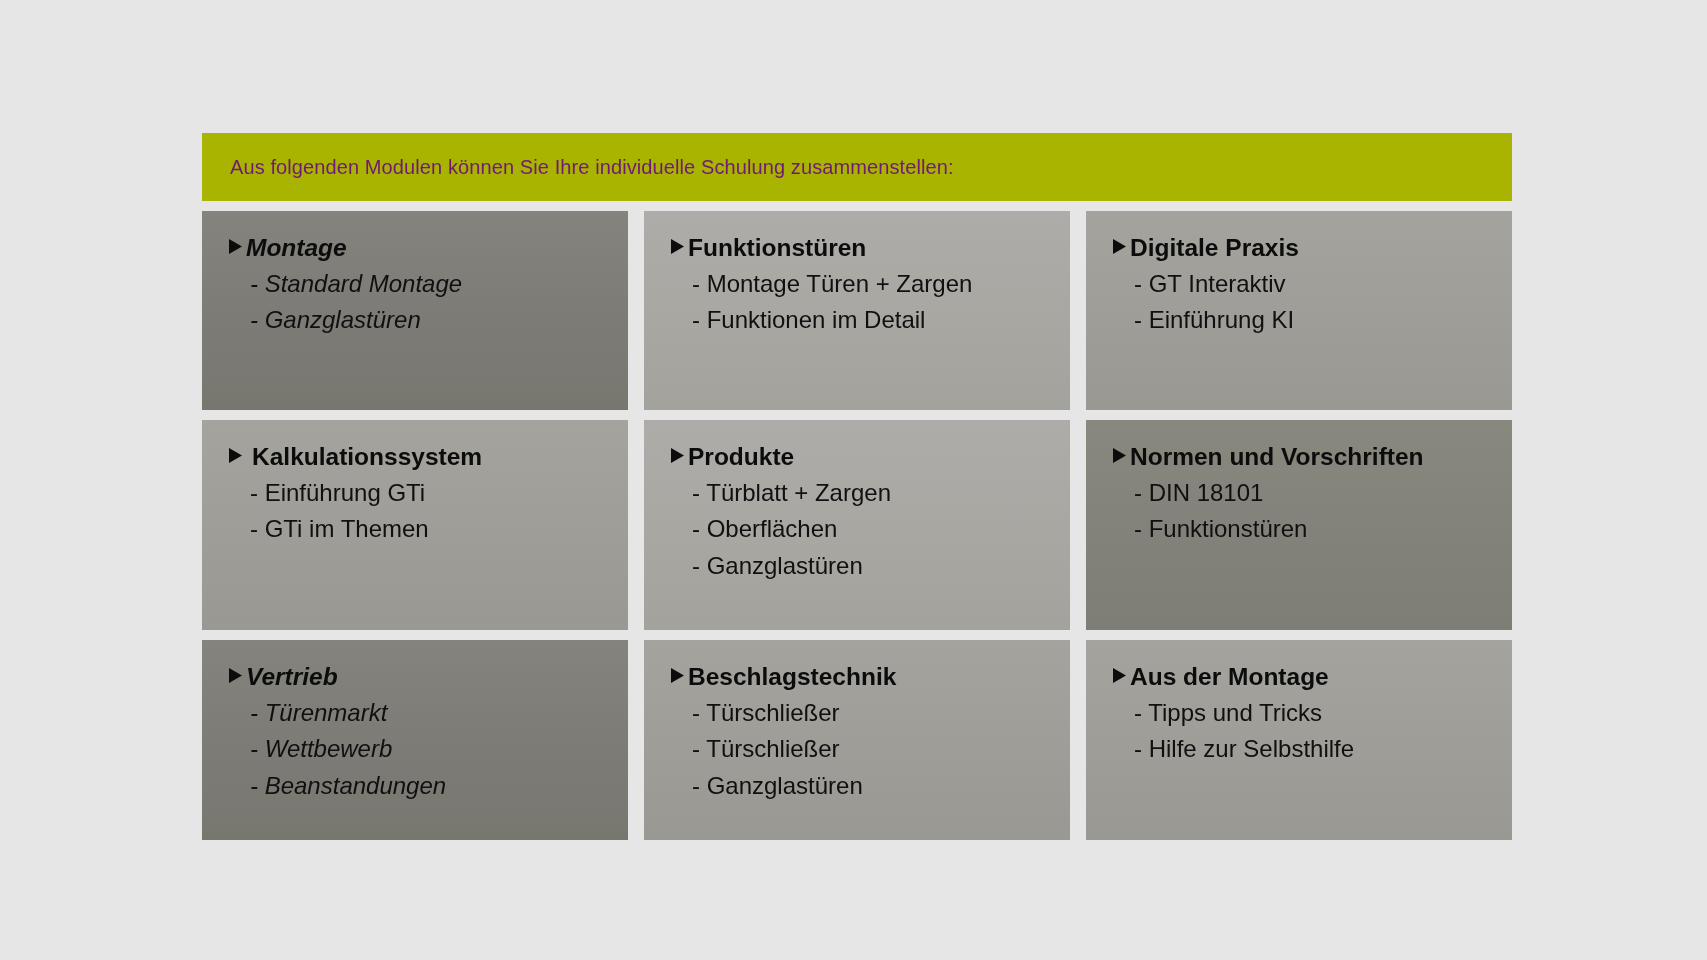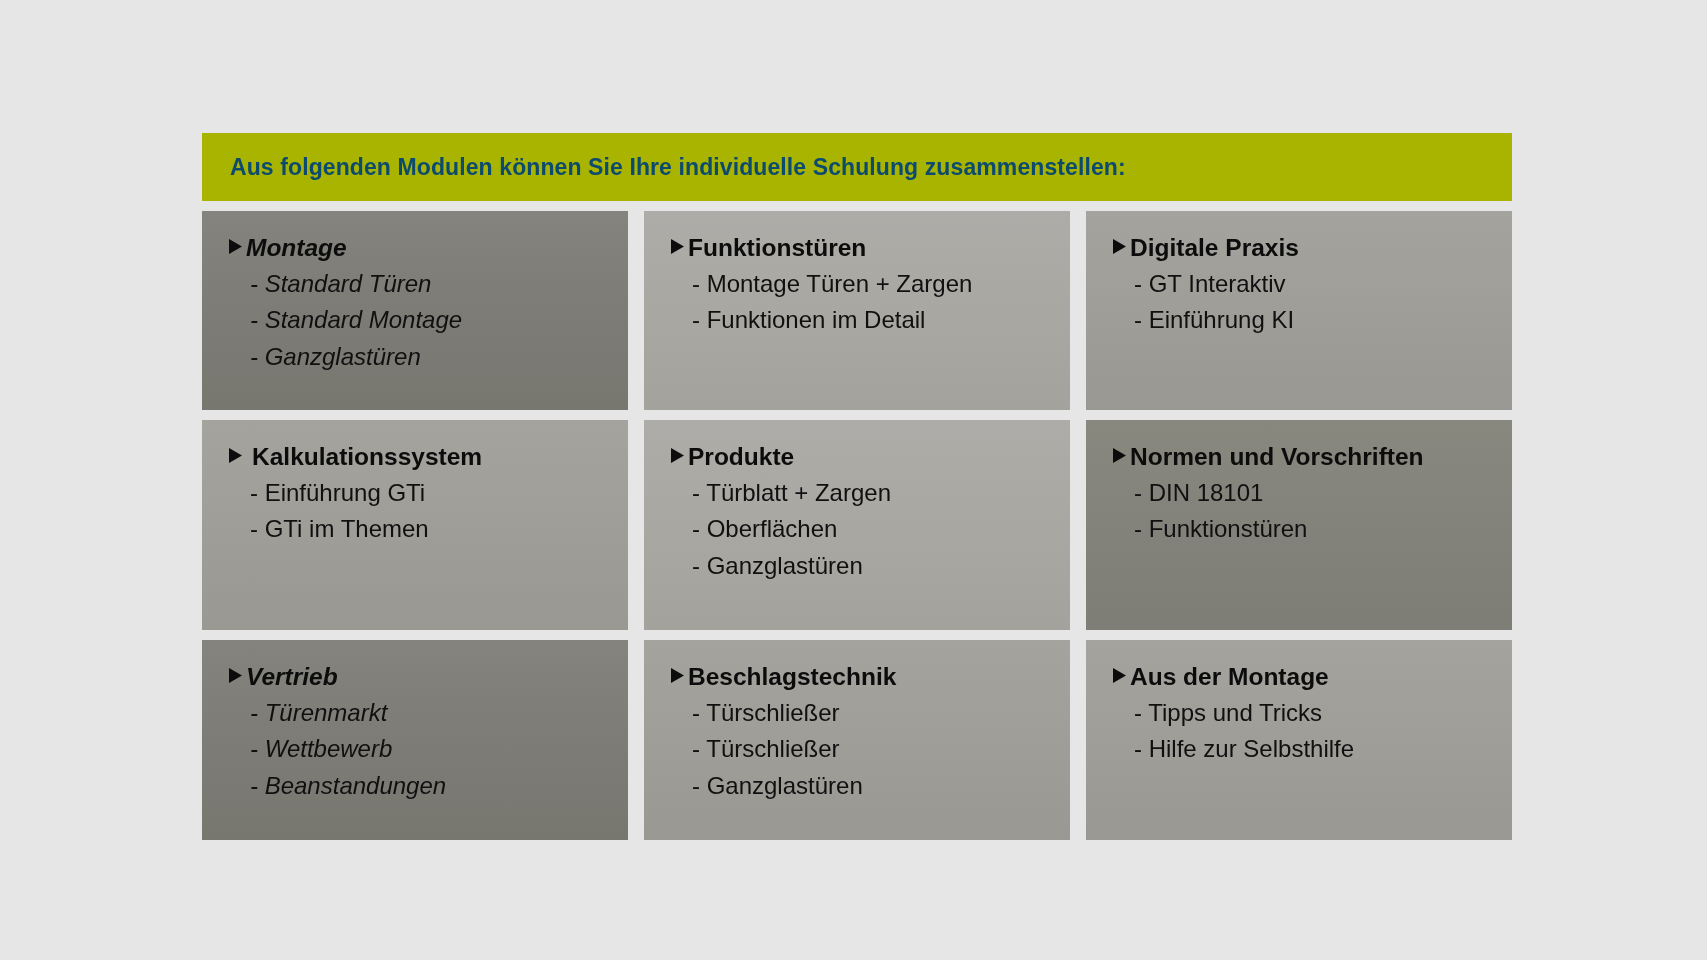--- a/index.html
+++ b/index.html
@@ -25,23 +25,23 @@
   .header-bar {
     width: 100%;
     height: 68px;
     background: #a8b400;
     box-sizing: border-box;
     display: flex;
     align-items: center;
     padding-left: 28px;
   }
   .header-title {
-    font-size: 23px;
-    font-weight: bold;
-    color: #0c4a6e;
+    font-size: 20px;
+    font-weight: normal;
+    color: #701a75;
     letter-spacing: 0.1px;
     white-space: nowrap;
   }
 
   
   .module-grid {
     margin-top: 10px;
     display: grid;
     grid-template-columns: 1fr 1fr 1fr;
     grid-template-rows: 199px 210px 200px;
@@ -116,21 +116,20 @@
       <div class="module-card tone-dark">
         <div class="card-heading">
           <span class="tri-icon">
             <svg width="15" height="17" viewBox="0 0 15 17" aria-hidden="true">
               <polygon points="1,1 14,8.5 1,16" fill="#0c0c0c"></polygon>
             </svg>
           </span>
           <span>Montage</span>
         </div>
         <ul class="card-list">
-          <li>- Standard Türen</li>
           <li>- Standard Montage</li>
           <li>- Ganzglastüren</li>
         </ul>
       </div>
       <div class="module-card tone-light">
         <div class="card-heading">
           <span class="tri-icon">
             <svg width="15" height="17" viewBox="0 0 15 17" aria-hidden="true">
               <polygon points="1,1 14,8.5 1,16" fill="#0c0c0c"></polygon>
             </svg>

